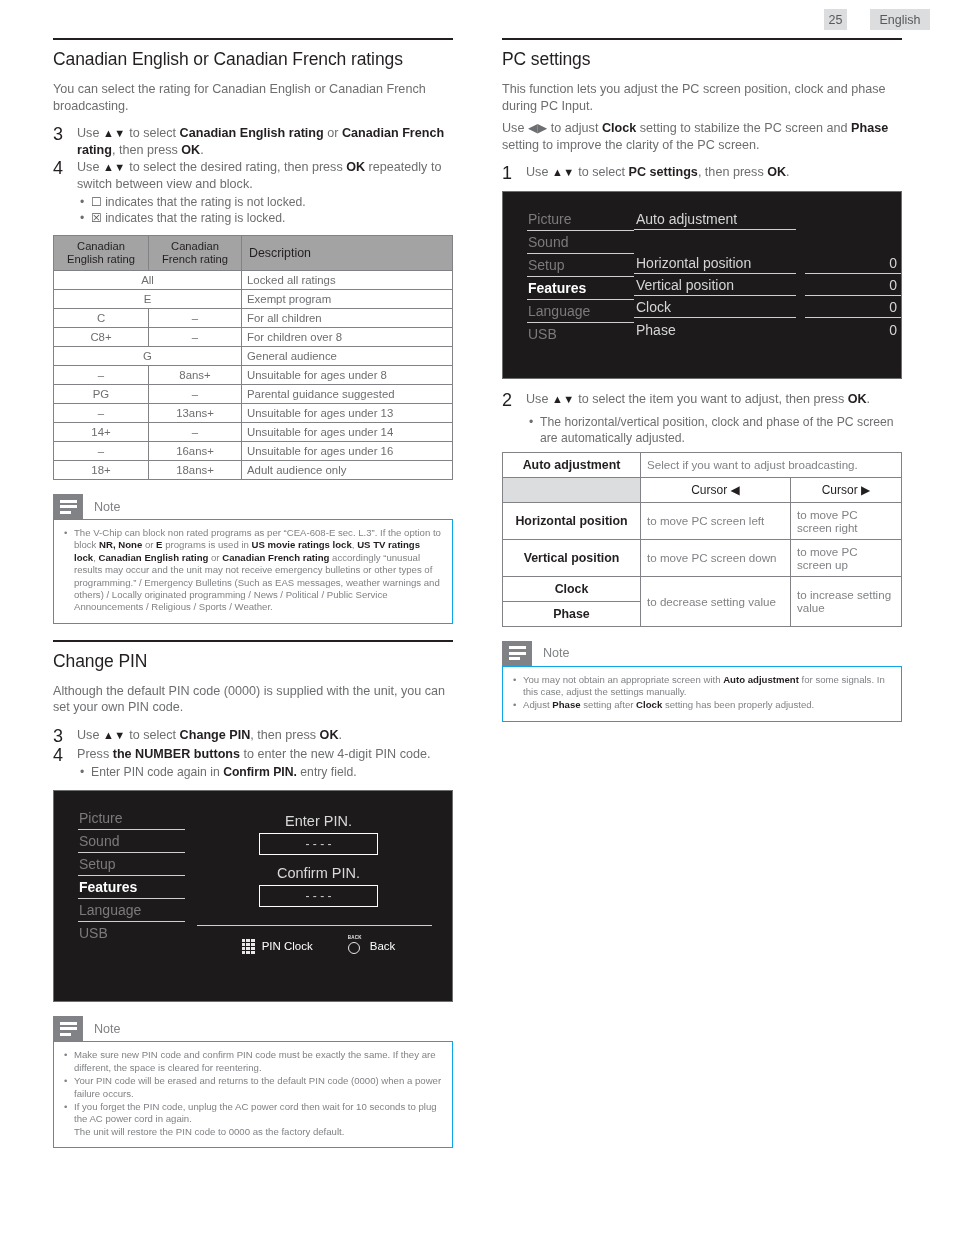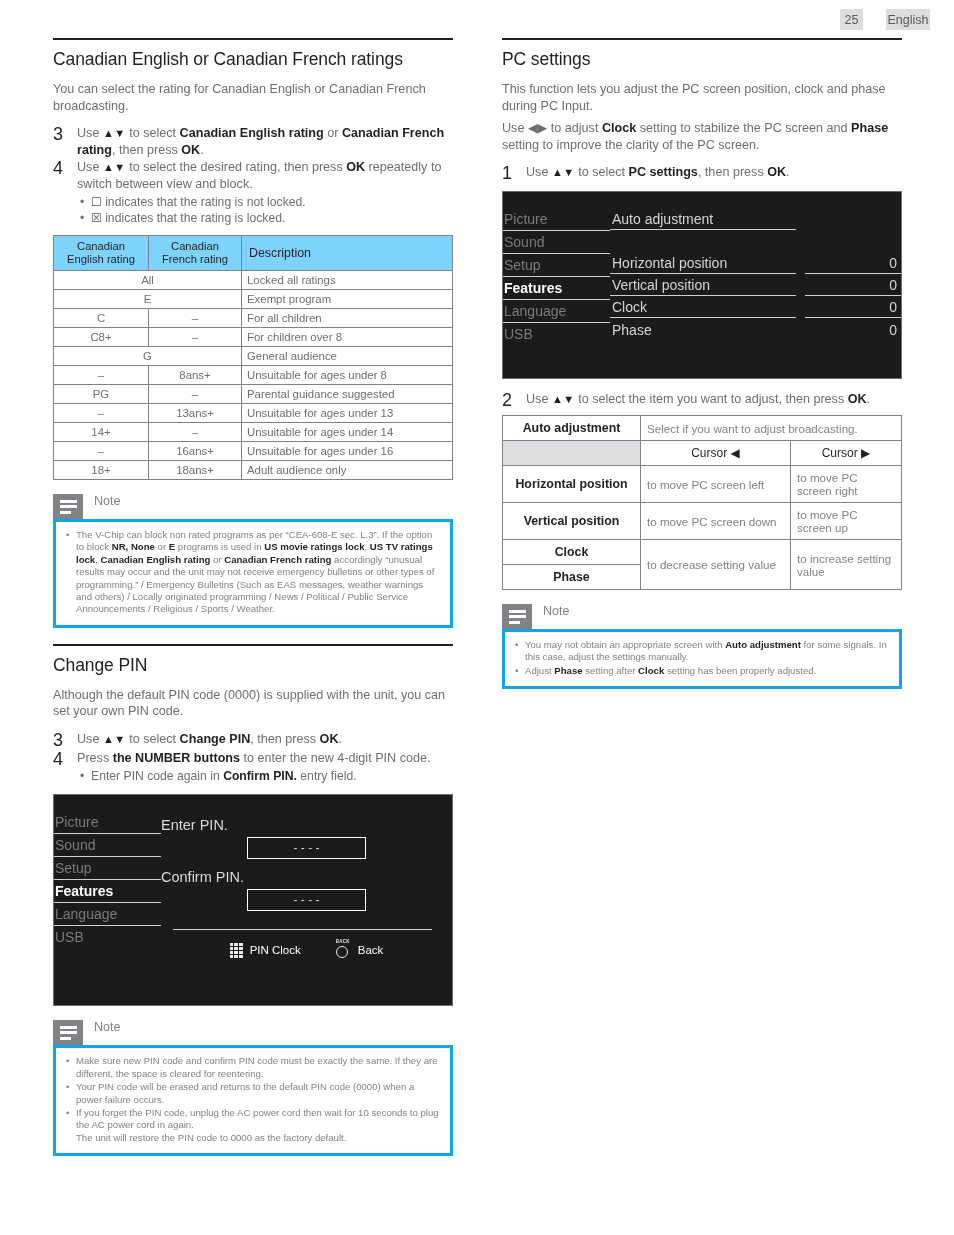--- a/index.html
+++ b/index.html
@@ -9,21 +9,21 @@
     color:#6d6e70;
     position:relative;overflow:hidden;
   }
   .page{position:relative;width:954px;height:1235px;}
 
   
   .page-header{position:absolute;top:9px;right:24px;display:flex;gap:23px;}
   .hdr-box{background:#dcdddf;color:#58595b;font-size:12.5px;
     display:flex;align-items:center;justify-content:center;height:21px;}
   .hdr-page{width:23px;}
-  .hdr-lang{width:44px;text-align:center;}
+  .hdr-lang{width:60px;text-align:center;}
 
   
   .col{position:absolute;top:38px;width:400px;}
   .col-left{left:53px;}
   .col-right{left:502px;}
 
   .rule-top{border-top:2px solid #231f20;height:0;margin:0 0 9px 0;}
 
   h2.sec{font-size:17.5px;color:#231f20;font-weight:normal;margin:0 0 11px 0;
     letter-spacing:-0.1px;}
@@ -42,58 +42,58 @@
   .subbullets li{font-size:12.2px;line-height:16px;color:#6d6e70;
     padding-left:14px;position:relative;}
   .subbullets li:before{content:"\2022";position:absolute;left:3px;color:#6d6e70;}
   .bx{font-size:12px;color:#58595b;}
 
   
   table.grid{border-collapse:collapse;width:400px;margin-top:9px;
     border:1px solid #808285;}
   table.grid td,table.grid th{border:1px solid #808285;padding:3px 5px;
     font-size:11.4px;color:#6d6e70;font-weight:normal;}
-  table.grid thead th{background:#7dd3fc;color:#231f20;text-align:center;
+  table.grid thead th{background:#a3a3a3;color:#231f20;text-align:center;
     font-size:11.2px;line-height:13px;padding:4px 3px;}
   table.grid thead th.desc{text-align:left;padding-left:7px;font-size:12.4px;}
   td.rat{text-align:center;color:#231f20;font-weight:bold;font-size:12.2px;
     padding:3px 2px;}
   td.desc{text-align:left;padding-left:7px;font-size:12px;}
   .w1{width:88px;}.w2{width:86px;}
 
   
   .note{margin-top:14px;}
-  .note-head{display:flex;height:25px;}
+  .note-head{display:flex;align-items:center;height:25px;}
   .note-icon{width:30px;height:25px;background:#808285;flex:none;
     display:flex;flex-direction:column;justify-content:center;align-items:center;gap:2.5px;}
   .note-icon i{display:block;height:3px;background:#fff;}
   .note-icon i:nth-child(1){width:17px;}
   .note-icon i:nth-child(2){width:17px;}
   .note-icon i:nth-child(3){width:11px;margin-right:6px;}
   .note-title{font-size:12.6px;color:#808285;padding-left:11px;}
-  .note-body{border:3px solid #0ea5e9;padding:7px 9px 8px 9px;}
+  .note-body{border:1px solid #0ea5e9;padding:7px 9px 8px 9px;}
   .note-body ul{margin:0;padding:0;list-style:none;}
   .note-body li{font-size:9.6px;line-height:12.4px;color:#808285;
     padding-left:11px;position:relative;margin-bottom:1px;}
   .note-body li:before{content:"\2022";position:absolute;left:1px;}
   .note-body li b{color:#231f20;font-weight:bold;}
 
   
   .osd{background:#1c1a1b;border:1px solid #6d6e70;position:relative;
     box-sizing:border-box;}
   .osd-inner{display:flex;padding:16px 0 0 0;height:100%;box-sizing:border-box;}
-  .osd-side{width:107px;flex:none;padding-left:0;}
+  .osd-side{width:107px;flex:none;padding-left:24px;}
   .osd-side div.mi{font-size:14px;color:#7c7a7b;line-height:22px;
      border-bottom:1px solid #cfcfcf;padding-left:1px;}
   .osd-side div.mi.last{border-bottom:none;}
   .osd-side div.mi.sel{color:#ffffff;font-weight:bold;}
   .osd-main{flex:1;position:relative;}
 
   
-  .pin-wrap{padding-top:6px;text-align:left;}
+  .pin-wrap{padding-top:6px;text-align:center;}
   .pin-label{font-size:14.5px;color:#d9d9d9;margin-bottom:4px;}
   .pin-field{border:1px solid #ffffff;width:117px;height:20px;margin:0 auto 10px auto;
     display:flex;align-items:center;justify-content:space-around;
     font-size:12px;color:#d0d0d0;letter-spacing:0;}
   .pin-sep{border-top:1px solid #cfcfcf;margin:18px 20px 0 12px;}
   .osd-foot{display:flex;justify-content:center;align-items:center;gap:34px;
      margin-top:12px;}
   .foot-item{display:flex;align-items:center;gap:7px;color:#ffffff;font-size:11.5px;}
   .keypad{width:13px;height:15px;display:grid;grid-template-columns:repeat(3,1fr);
     grid-template-rows:repeat(4,1fr);gap:1px;}
@@ -391,20 +391,23 @@
               <div class="pc-val noline">0</div>
             </div>
           </div>
       </div>
     </div>
 
     <div class="step" style="margin-top:12px;">
       <div class="num">2</div>
       <div class="txt">
         <span>Use </span><span class="arrows">▲▼</span><span> to select the item you want to adjust, then press </span><b>OK</b><span>.</span>
+        <ul class="subbullets" style="margin-top:6px;">
+          <li>The horizontal/vertical position, clock and phase of the PC screen are automatically adjusted.</li>
+        </ul>
       </div>
     </div>
 
     <table class="ctab">
       <tbody>
         <tr>
           <td class="lbl cw1">Auto adjustment</td>
           <td colspan="2">Select if you want to adjust broadcasting.</td>
         </tr>
         <tr>

